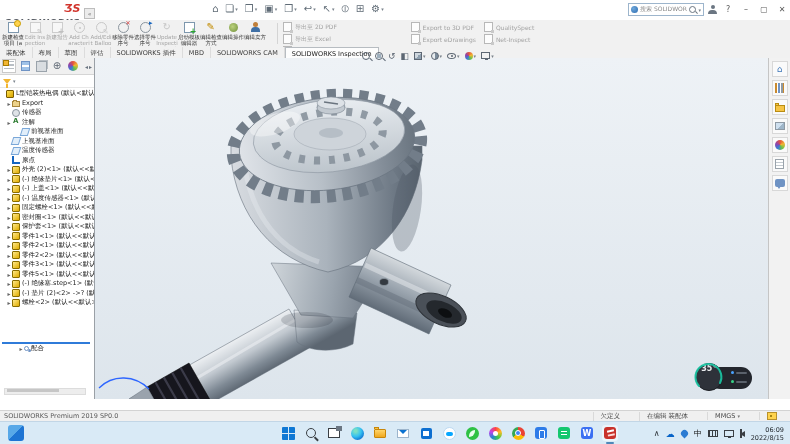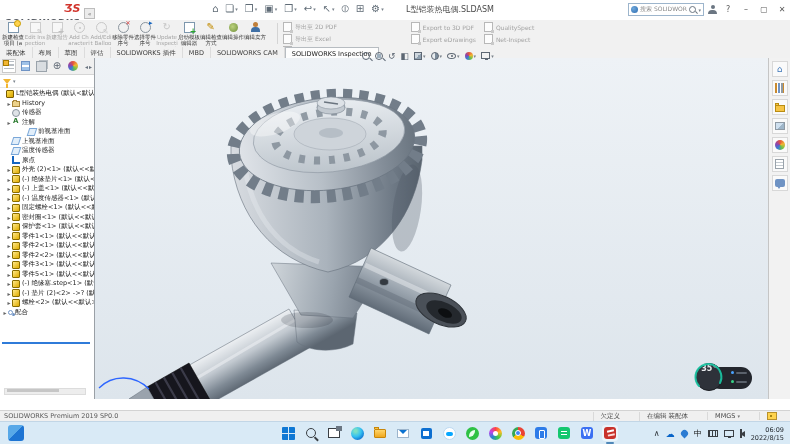--- a/index.html
+++ b/index.html
@@ -276,21 +276,20 @@
         <span class="qat-item">
           <span class="qat-glyph">⊞</span>
 
         </span>
 
         <span class="qat-item">
           <span class="qat-glyph">⚙</span>
           <span class="caret show">▾</span>
         </span>
       </div>
-    <div class="doc-title">L型铠装热电偶.SLDASM</div>
     <div class="search-box">
       <span class="sw-help-dot"></span>
       <span class="search-text">搜索 SOLIDWORKS 帮助</span>
       <span class="search-mag"></span>
       <span class="caret show">▾</span>
     </div>
     <span class="person-ico"></span>
     <div class="win-ctl" style="left:720px;">?</div>
     <div class="win-ctl" style="left:738px;">–</div>
     <div class="win-ctl" style="left:756px;">▢</div>
@@ -512,36 +511,36 @@
       <div class="trow">
         <span class="arrow"></span>
         <span class="tico ti-asm"></span>
         <span class="tlabel">L型铠装热电偶 (默认&lt;默认_显示状态-1</span>
       </div>
       <div>
 
           <div class="trow" style="padding-left:6px;">
             <span class="arrow">▸</span>
             <span class="tico ti-folder"></span>
-            <span class="tlabel">History</span>
+            <span class="tlabel">Export</span>
           </div>
 
           <div class="trow" style="padding-left:6px;">
             <span class="arrow"></span>
             <span class="tico ti-sensor"></span>
             <span class="tlabel">传感器</span>
           </div>
 
           <div class="trow" style="padding-left:6px;">
             <span class="arrow">▸</span>
             <span class="tico ti-ann"></span>
             <span class="tlabel">注解</span>
           </div>
 
-          <div class="trow" style="padding-left:22px;">
+          <div class="trow" style="padding-left:15px;">
             <span class="arrow"></span>
             <span class="tico ti-plane"></span>
             <span class="tlabel">前视基准面</span>
           </div>
 
           <div class="trow" style="padding-left:6px;">
             <span class="arrow"></span>
             <span class="tico ti-plane"></span>
             <span class="tlabel">上视基准面</span>
           </div>
@@ -641,21 +640,21 @@
             <span class="tico ti-part"></span>
             <span class="tlabel">(-) 垫片 (2)&lt;2&gt; -&gt;? (默认&lt;&lt;默认&gt;</span>
           </div>
 
           <div class="trow" style="padding-left:6px;">
             <span class="arrow">▸</span>
             <span class="tico ti-part"></span>
             <span class="tlabel">螺栓&lt;2&gt; (默认&lt;&lt;默认&gt;_显示状态</span>
           </div>
 
-          <div class="trow" style="padding-left:2px;">
+          <div class="trow" style="padding-left:18px;margin-top:36px;">
             <span class="arrow">▸</span>
             <span class="tico ti-mates"></span>
             <span class="tlabel">配合</span>
           </div>
         </div>
       <div class="tree-endbar"></div>
     </div>
     <div class="panel-hscroll">
       <span class="thumb"></span>
     </div>

